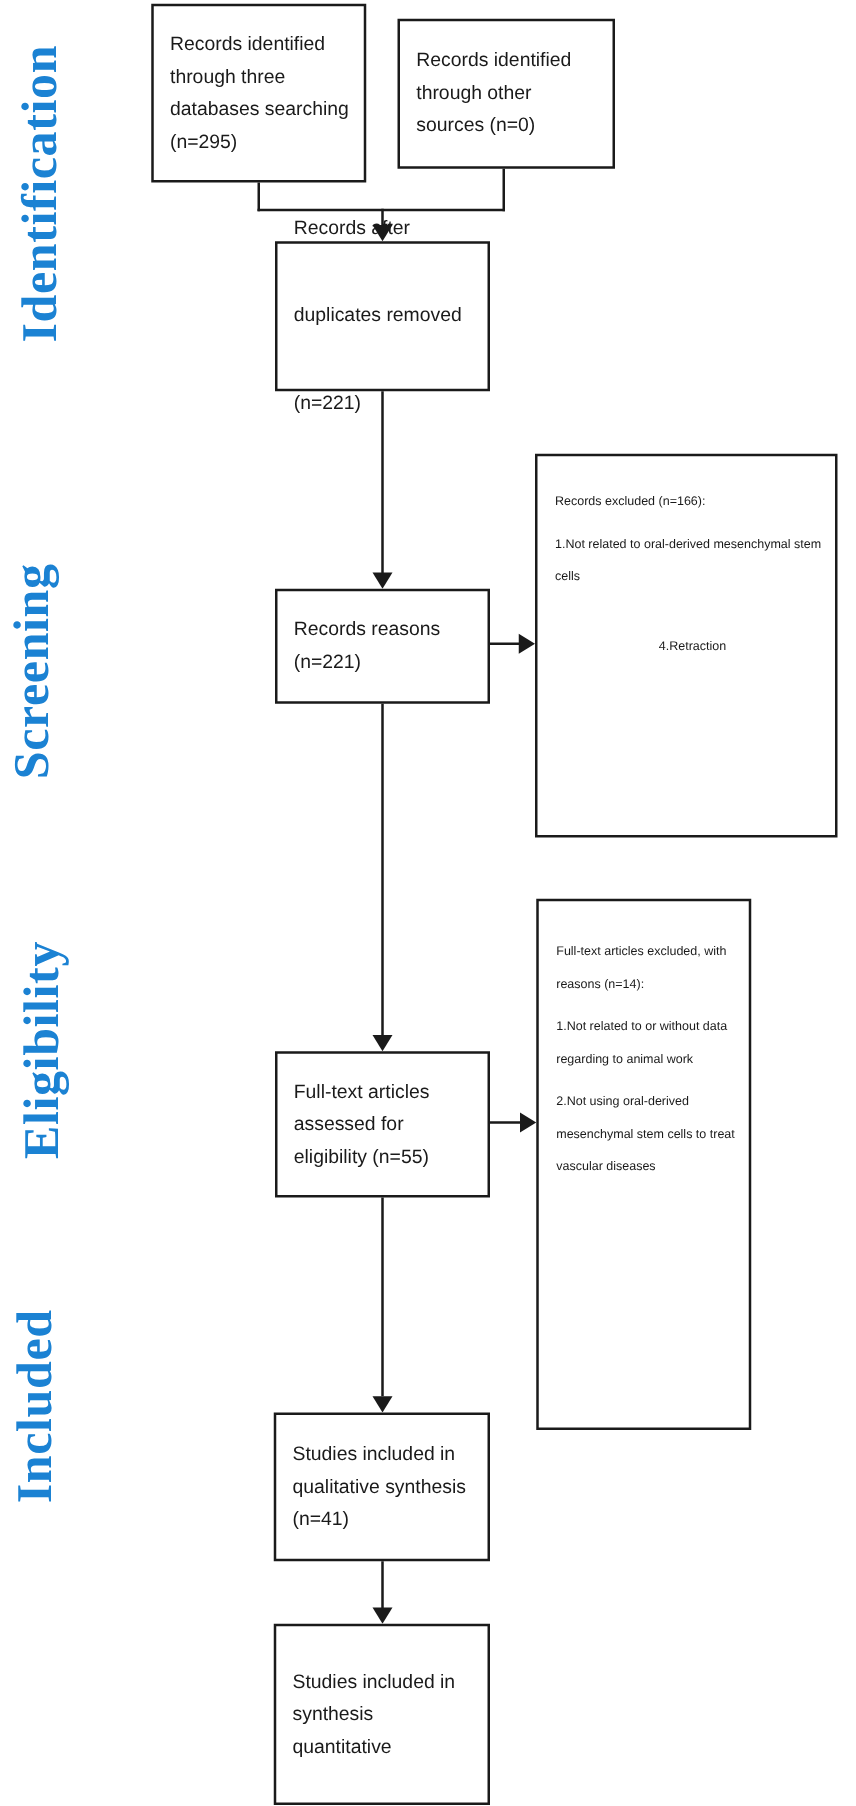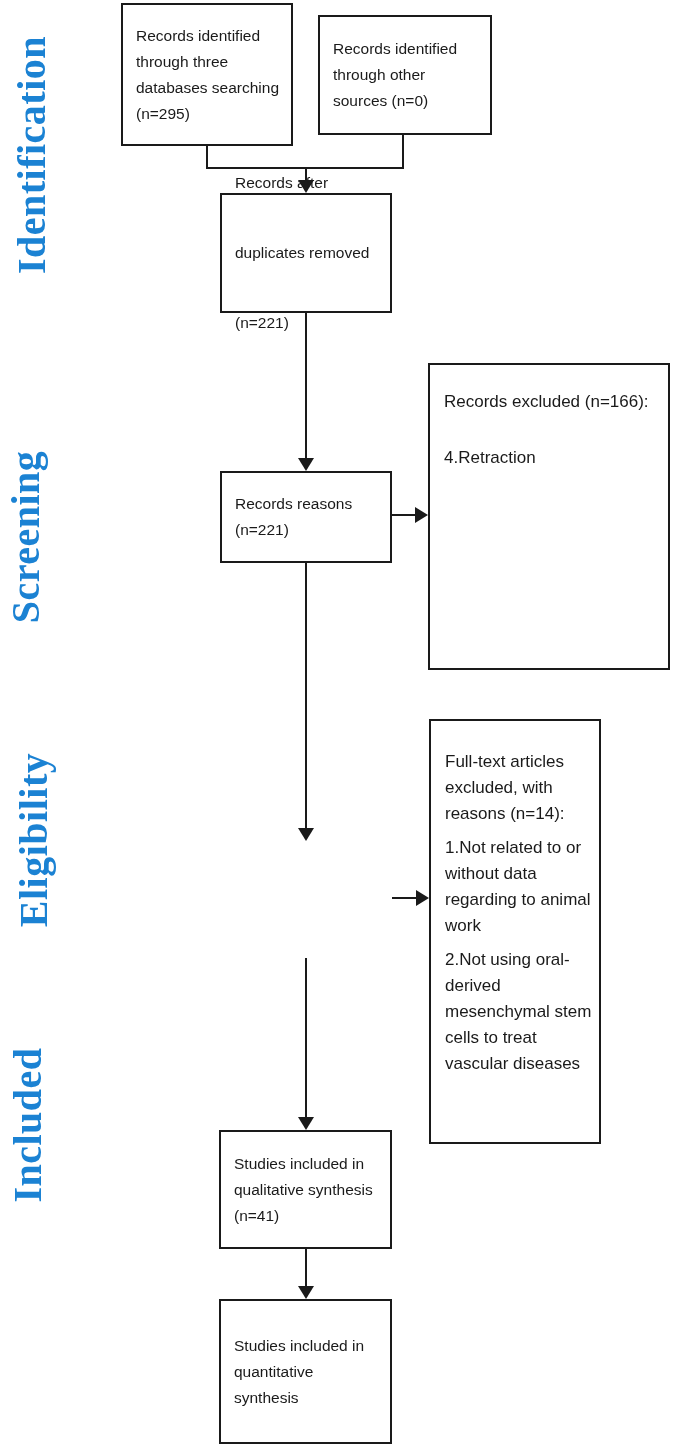--- a/index.html
+++ b/index.html
@@ -34,21 +34,21 @@
     line-height:26px;
     padding-left:13px;
     padding-right:5px;
   }
   .fbox .line{display:block;}
   .sidebox{
     position:absolute;
     border:2px solid #1a1a1a;
     background:#ffffff;
     box-sizing:border-box;
-    font-size:17px;
+    font-size:10px;
     line-height:26px;
     padding-left:14px;
     padding-right:4px;
   }
   .sidebox p{margin:0 0 8px 0;}
   .vline,.hline{position:absolute;background:#1a1a1a;}
   .vline{width:2px;}
   .hline{height:2px;}
   .arrow-down{
     position:absolute;width:0;height:0;
@@ -104,26 +104,32 @@
   <div class="fbox" style="left:220px;top:471px;width:172px;height:92px;">
     <span class="line">Records reasons</span>
     <span class="line">(n=221)</span>
   </div>
 
   <div class="hline" style="left:392px;top:514px;width:26px;"></div>
   <div class="arrow-right" style="left:415px;top:507px;"></div>
 
   <div class="sidebox" style="left:428px;top:363px;width:242px;height:307px;padding-top:24px;">
     <p>Records excluded (n=166):</p>
-    <p style="margin-top:30px;">4.Retraction</p>
+    <p>1.Not related to oral-derived mesenchymal stem cells</p>
+    <p style="margin-top:30px;text-align:center;">4.Retraction</p>
   </div>
 
   <div class="vline" style="left:305px;top:563px;height:266px;"></div>
   <div class="arrow-down" style="left:298px;top:828px;"></div>
 
+  <div class="fbox" style="left:220px;top:841px;width:172px;height:117px;">
+    <span class="line">Full-text articles</span>
+    <span class="line">assessed for</span>
+    <span class="line">eligibility (n=55)</span>
+  </div>
 
   <div class="hline" style="left:392px;top:897px;width:27px;"></div>
   <div class="arrow-right" style="left:416px;top:890px;"></div>
 
   <div class="sidebox" style="left:429px;top:719px;width:172px;height:425px;padding-top:28px;">
     <p>Full-text articles excluded, with reasons (n=14):</p>
     <p>1.Not related to or without data regarding to animal work</p>
     <p>2.Not using oral-derived mesenchymal stem cells to treat vascular diseases</p>
   </div>
 
@@ -134,17 +140,17 @@
     <span class="line">Studies included in</span>
     <span class="line">qualitative synthesis</span>
     <span class="line">(n=41)</span>
   </div>
 
   <div class="vline" style="left:305px;top:1249px;height:38px;"></div>
   <div class="arrow-down" style="left:298px;top:1286px;"></div>
 
   <div class="fbox" style="left:219px;top:1299px;width:173px;height:145px;padding-right:2px;">
     <span class="line">Studies included in</span>
+    <span class="line">synthesis</span>
     <span class="line">quantitative</span>
-    <span class="line">synthesis</span>
   </div>
 
 </div>
 
 </body></html>

